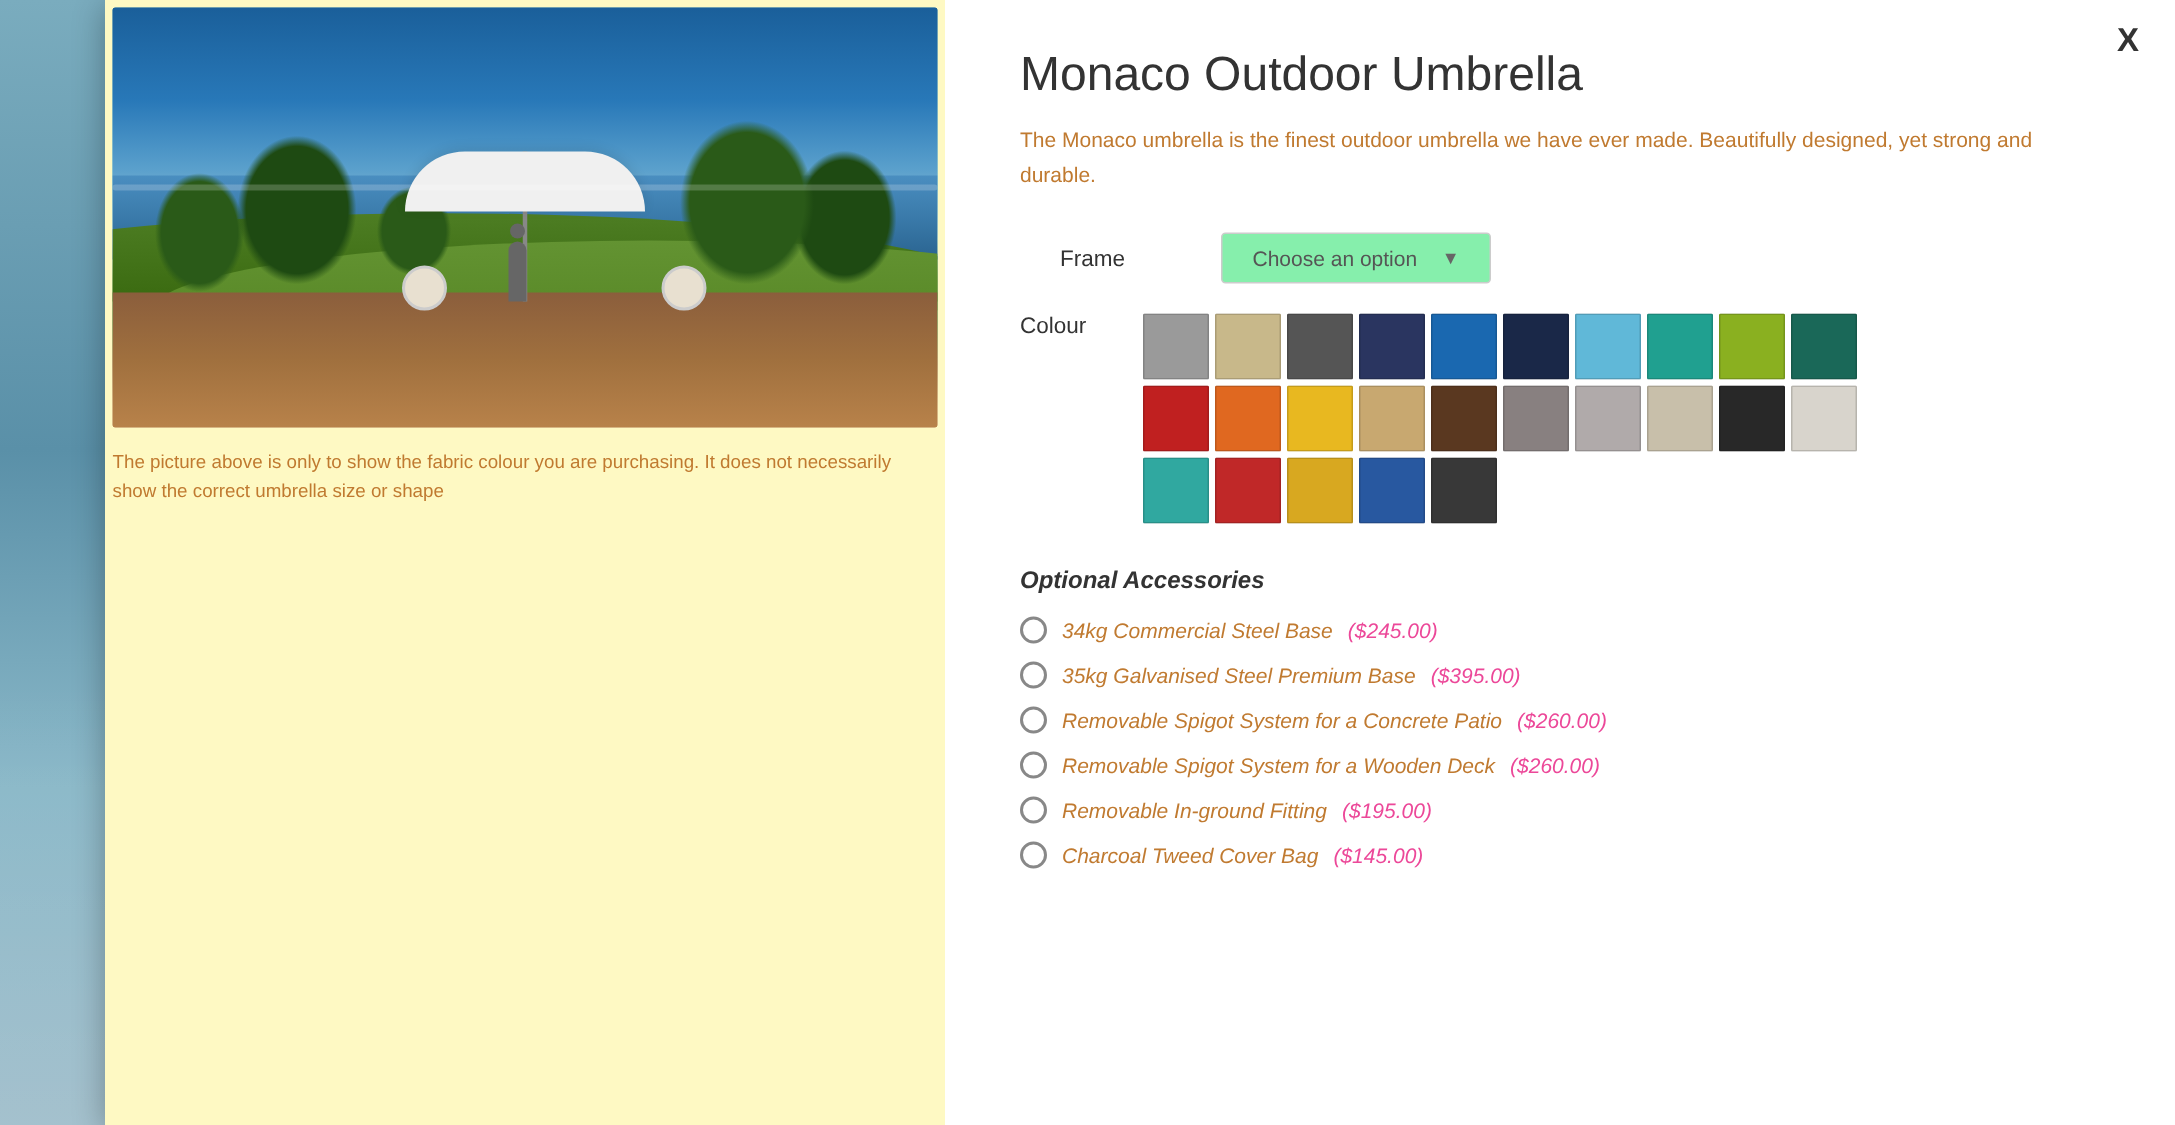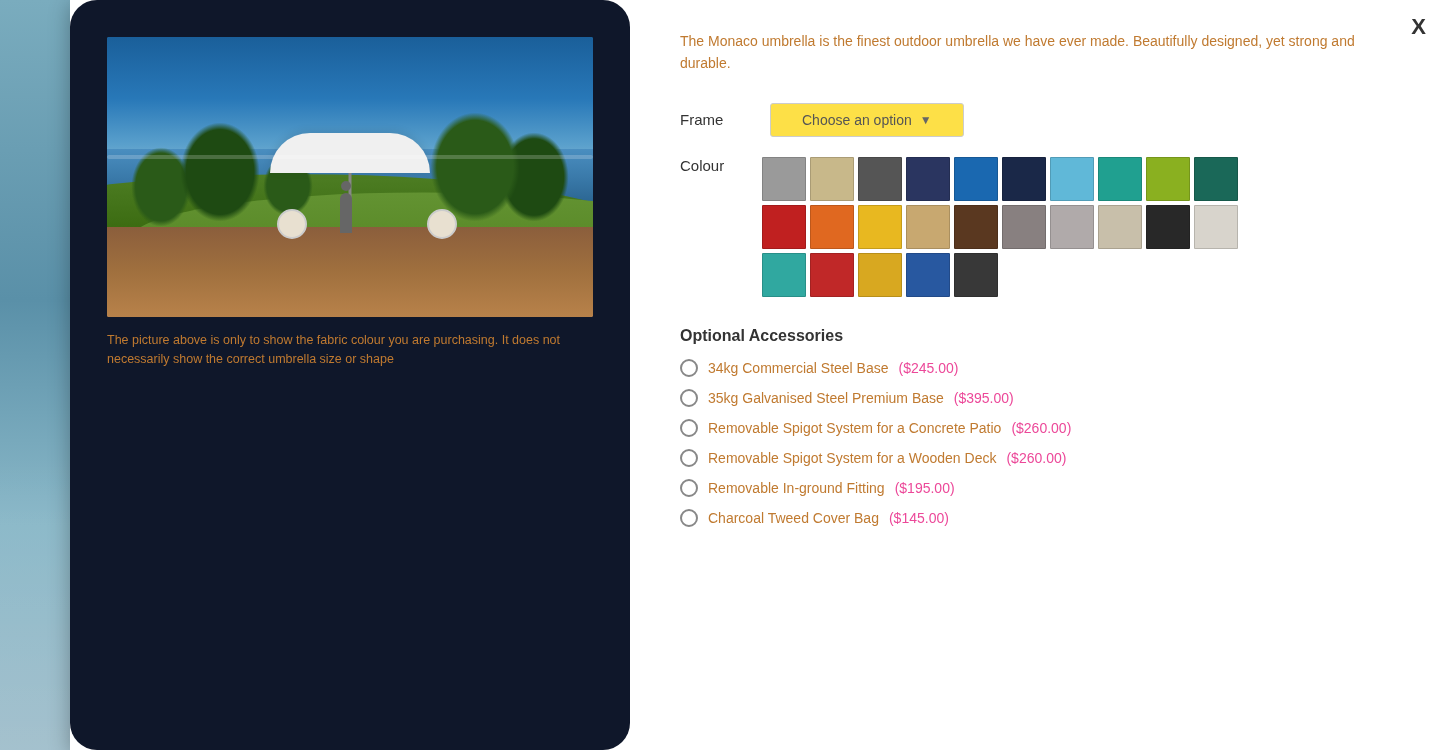--- a/index.html
+++ b/index.html
@@ -26,26 +26,25 @@
       height: 750px;
       background: #ffffff;
       display: flex;
       flex-direction: row;
       box-shadow: 0 4px 20px rgba(0,0,0,0.3);
     }
 
     .left-panel {
       width: 560px;
       min-width: 560px;
-      background: #0f172a;
-      padding: 37px;
+      background: #fef9c3;
+      padding: 5px;
       display: flex;
       flex-direction: column;
       gap: 14px;
-      border-radius: 27px;
     }
 
     .product-image {
       width: 100%;
       height: 280px;
       background: linear-gradient(180deg, #1a6fa8 0%, #2a8bc4 25%, #3a9fd4 40%, #7ab8c8 55%, #4a8840 65%, #3a7a30 75%, #8b5e3c 85%, #c4956a 95%);
       border-radius: 2px;
       overflow: hidden;
       position: relative;
     }
@@ -178,40 +177,42 @@
       line-height: 1.6;
       margin-bottom: 28px;
       max-width: 680px;
     }
 
     .option-row {
       display: flex;
       align-items: center;
       gap: 20px;
       margin-bottom: 20px;
+      text-align: right;
     }
 
     .option-label {
       font-size: 15px;
       color: #333;
       min-width: 70px;
     }
 
     .frame-select {
       display: flex;
       align-items: center;
       gap: 8px;
       border: 1px solid #ccc;
       border-radius: 3px;
-      padding: 8px 31px;
+      padding: 8px 20px;
       font-size: 14px;
       color: #555;
       cursor: pointer;
-      background: #fde047;
+      background: #86efac;
       min-width: 180px;
+      margin-left: 44px;
     }
 
     .frame-select-arrow {
       margin-left: auto;
       font-size: 12px;
       color: #666;
     }
 
     .colour-row {
       display: flex;
@@ -229,20 +230,21 @@
     .colour-swatch {
       width: 44px;
       height: 44px;
       border: 1px solid rgba(0,0,0,0.15);
       cursor: pointer;
       border-radius: 1px;
     }
 
     .accessories-section {
       margin-top: 10px;
+      font-style: italic;
     }
 
     .accessories-title {
       font-size: 16px;
       font-weight: 600;
       color: #333;
       margin-bottom: 14px;
     }
 
     .accessory-item {
@@ -334,20 +336,21 @@
       </div>
     </div>
 
     <div class="image-caption">The picture above is only to show the fabric colour you are purchasing. It does not necessarily show the correct umbrella size or shape</div>
   </div>
 
   <div class="right-panel">
 
     <button class="close-btn">X</button>
 
+    <h1 class="product-title">Monaco Outdoor Umbrella</h1>
 
     <p class="product-description">The Monaco umbrella is the finest outdoor umbrella we have ever made. Beautifully designed, yet strong and durable.</p>
 
     <div class="option-row">
       <span class="option-label">Frame</span>
       <div class="frame-select">
         <span>Choose an option</span>
         <span class="frame-select-arrow">▼</span>
       </div>
     </div>

